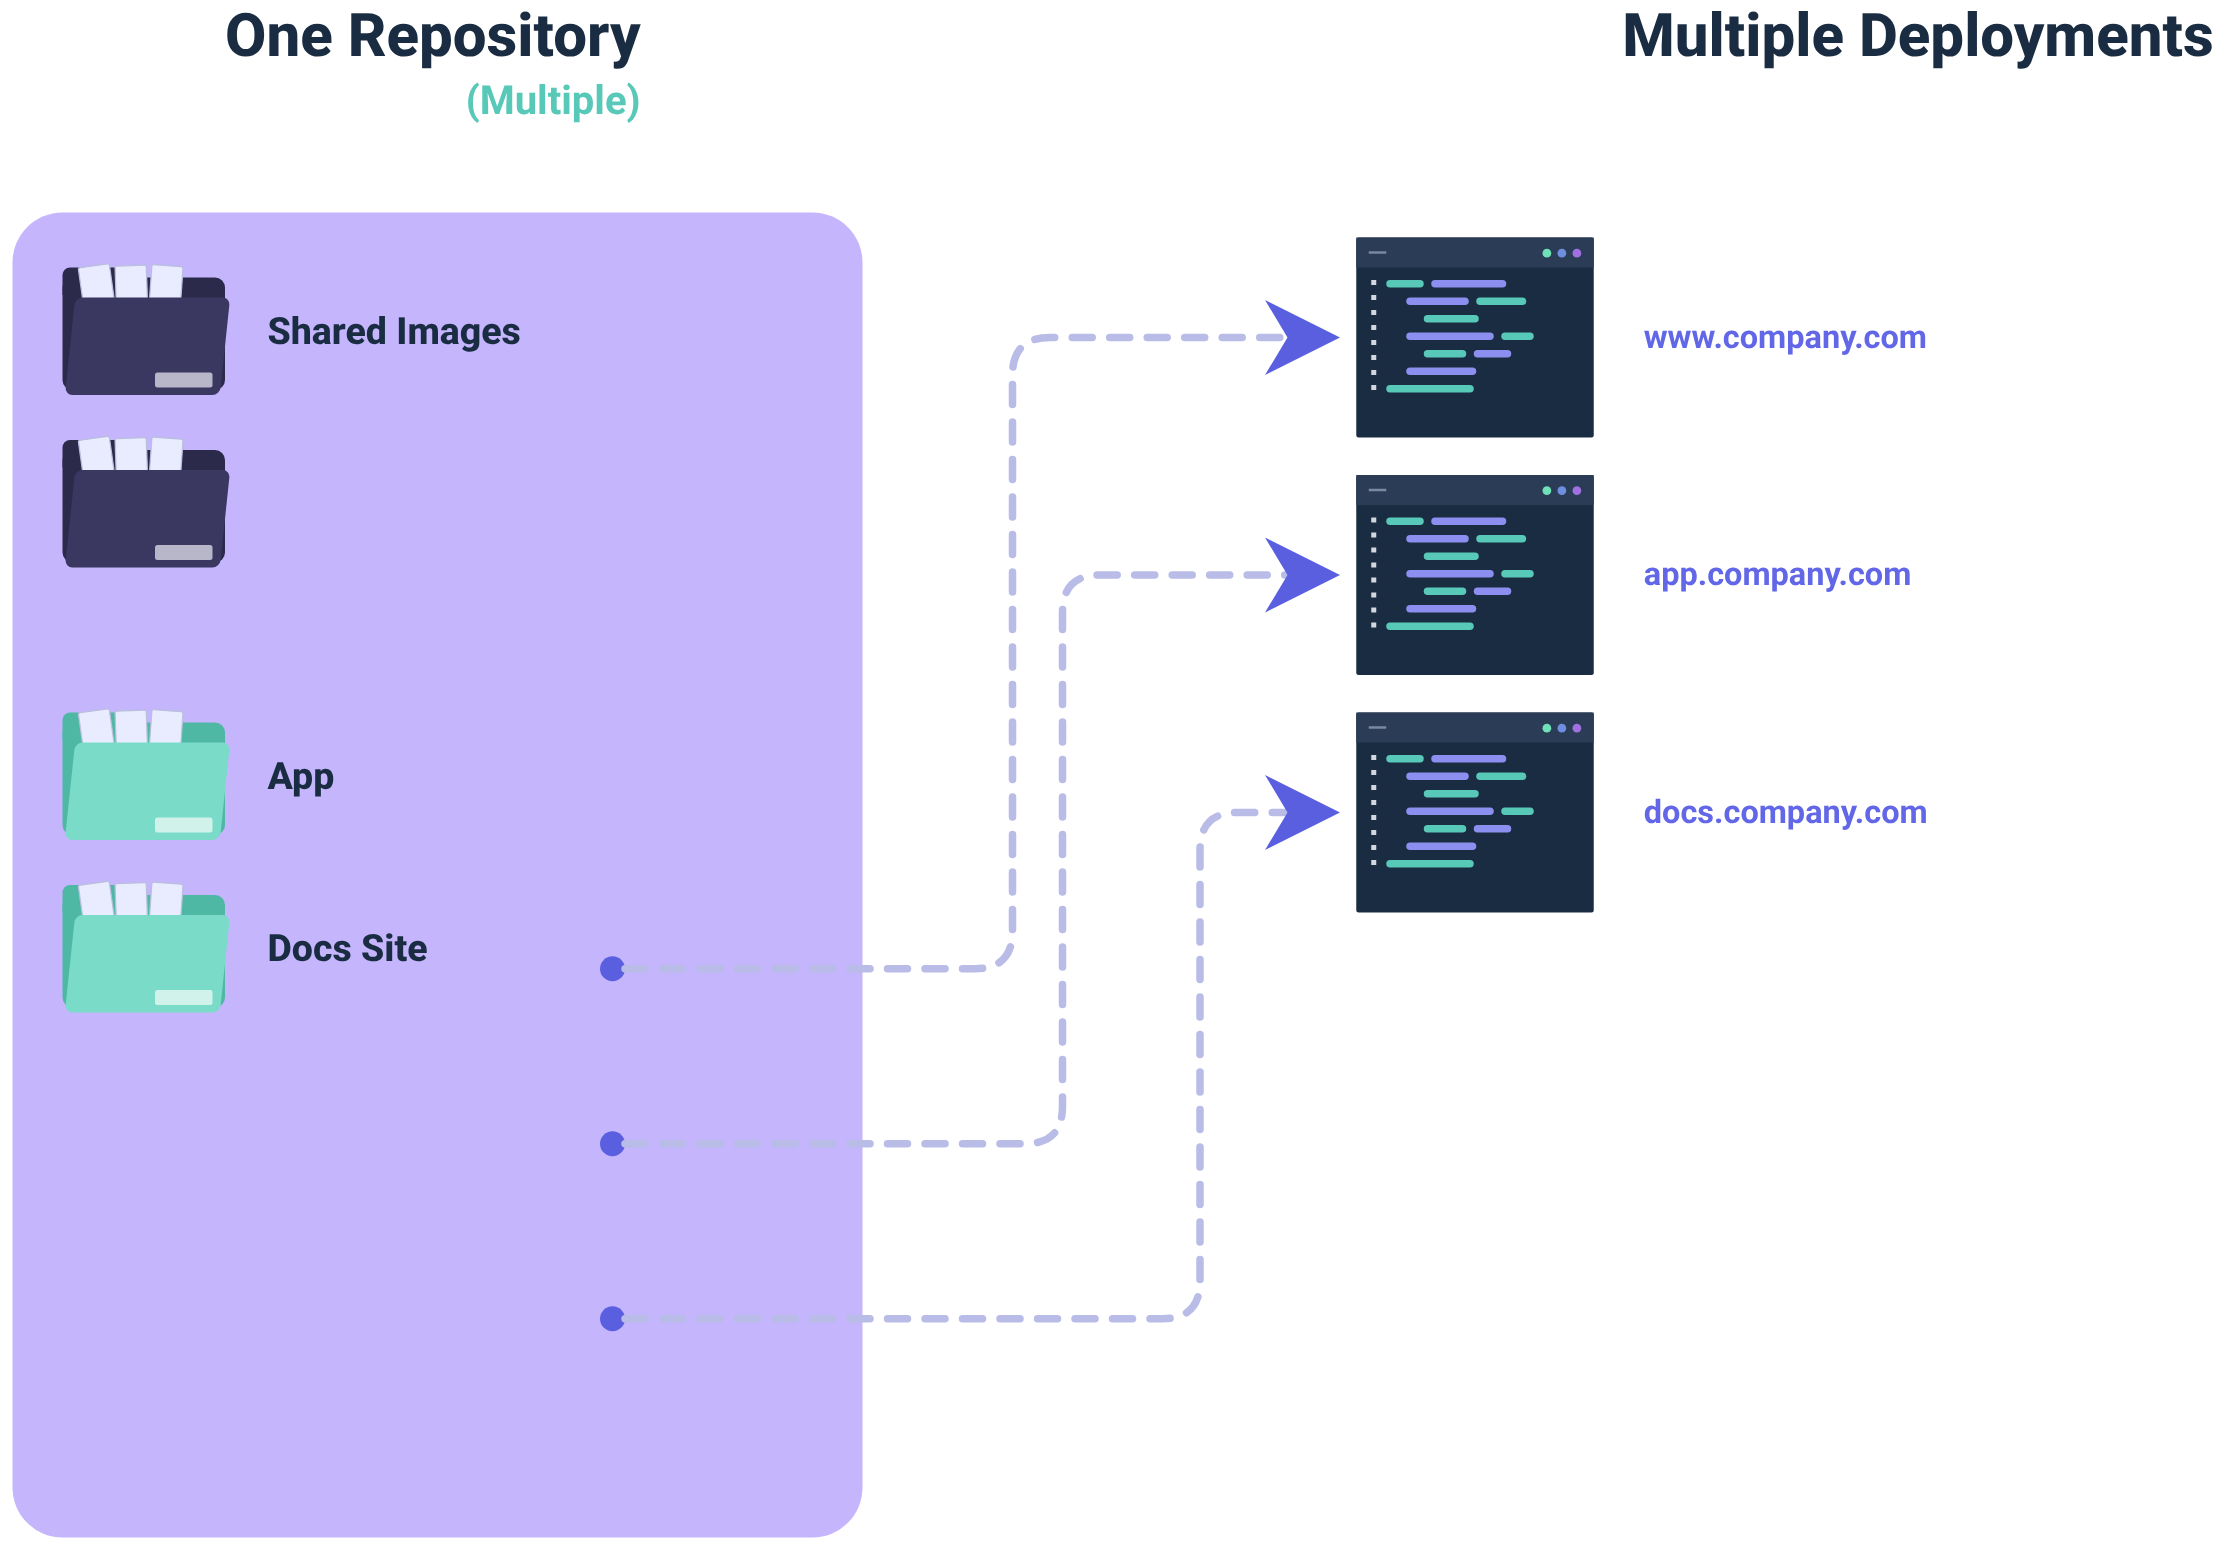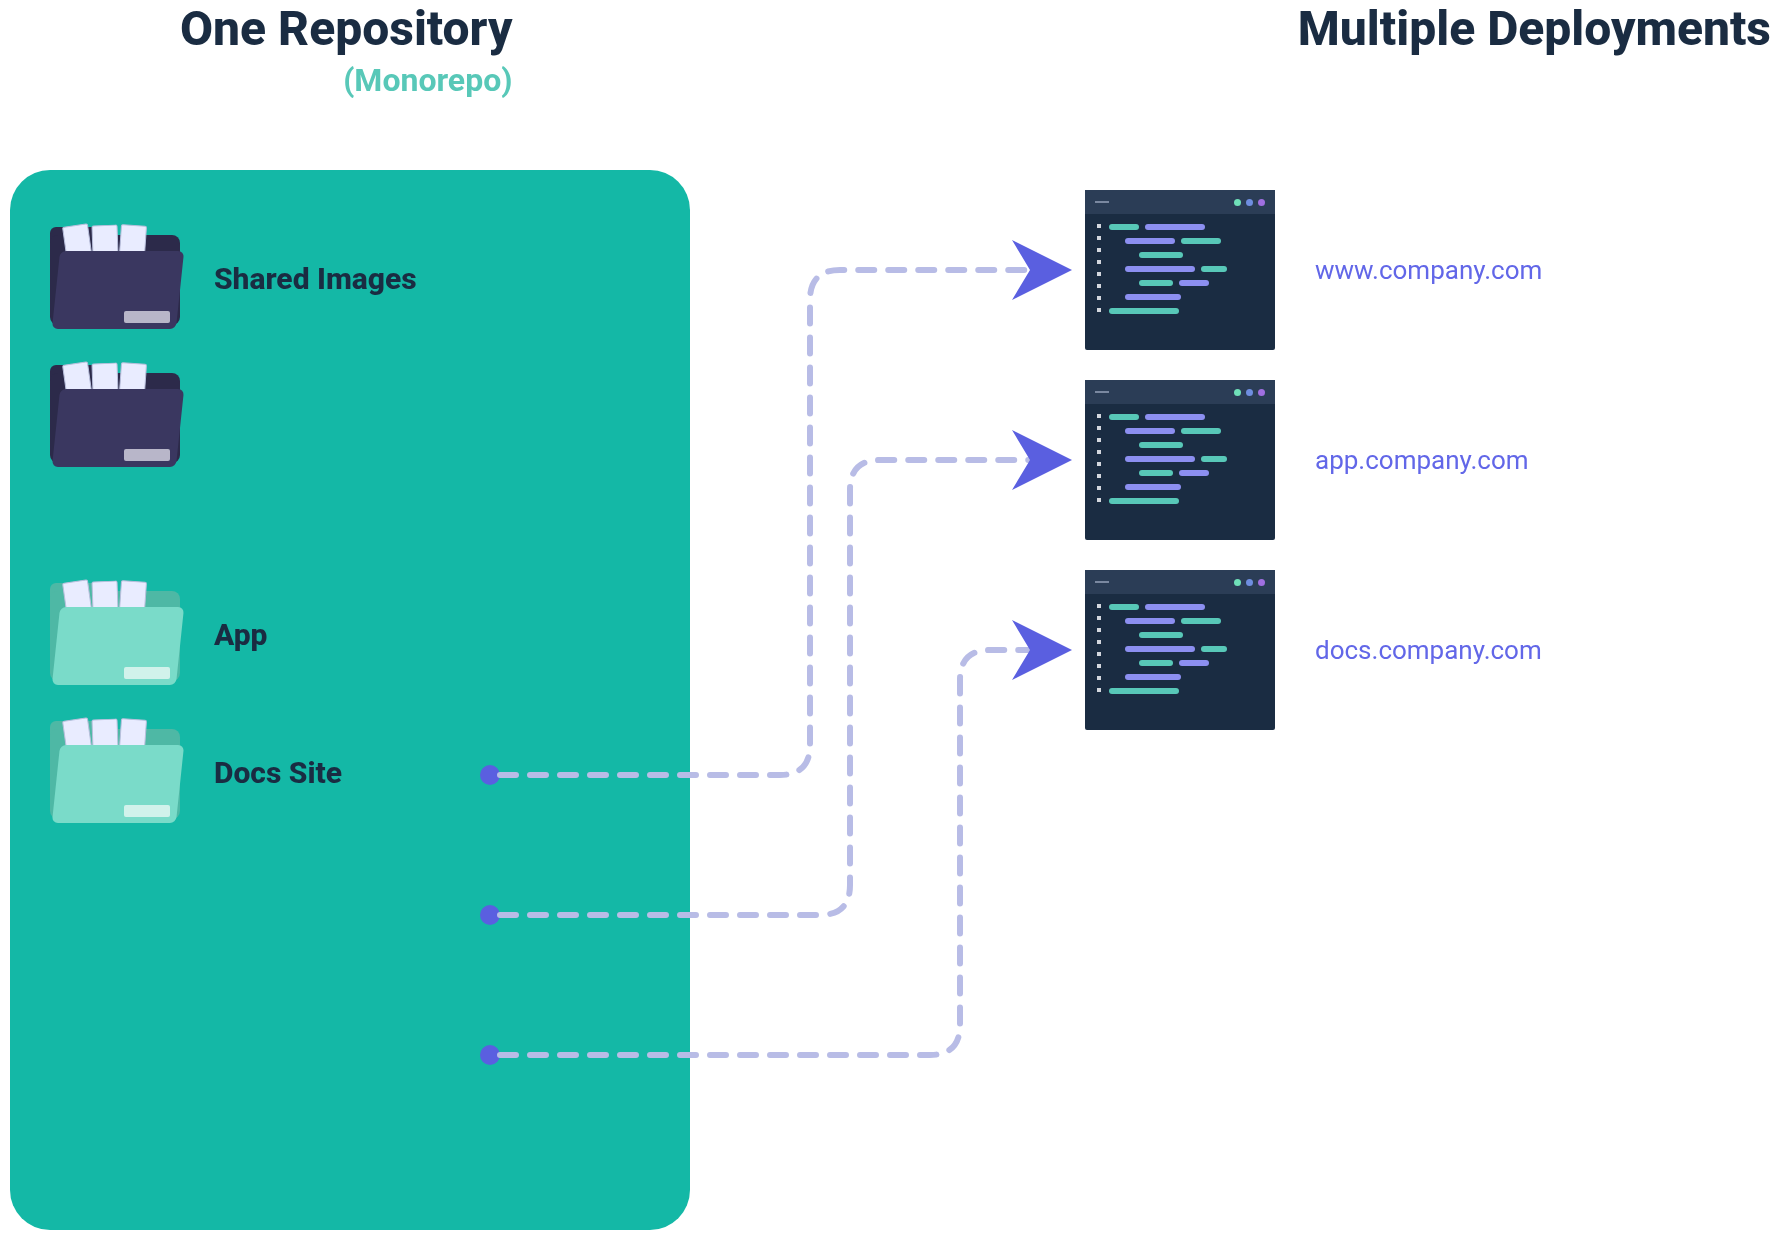--- a/index.html
+++ b/index.html
@@ -37,23 +37,23 @@
     font-size: 48px;
     font-weight: 800;
     color: #1a2c42;
   }
   .panel {
     position: absolute;
     top: 170px;
     left: 10px;
     width: 680px;
     height: 1060px;
-    background: #14b8a6;
+    background: #c4b5fd;
     border-radius: 40px;
-    padding: 53px 40px;
+    padding: 40px 40px;
   }
   .row {
     display: flex;
     align-items: center;
     margin-bottom: 28px;
     gap: 34px;
   }
   .row-label {
     font-size: 30px;
     font-weight: 800;
@@ -90,21 +90,21 @@
   .folder.dark .label { background: #b8b6c9; }
   .folder.teal .back, .folder.teal .tab { background: #4eb8a5; }
   .folder.teal .front { background: #7adbc9; }
   .folder.teal .label { background: #d1f2eb; }
   
   .deploy {
     position: absolute;
     display: flex; align-items: center; gap: 40px;
   }
   .deploy .url {
-    font-size: 26px; font-weight: 400; color: #6267e8;
+    font-size: 26px; font-weight: 700; color: #6267e8;
   }
   .codewin {
     width: 190px; height: 160px; background: #1a2c42; position: relative; border-radius: 2px;
   }
   .codewin .bar {
     height: 24px; background: #2b3d56; display: flex; align-items: center; justify-content: space-between; padding: 0 10px;
   }
   .codewin .bar .menu { display: flex; gap: 4px; }
   .codewin .bar .menu span { width: 14px; height: 2px; background: #7a88a0; display: block; }
   .codewin .bar .dots { display: flex; gap: 5px; }
@@ -123,21 +123,21 @@
   
   .arrows {
     position: absolute; top: 0; left: 0; width: 1791px; height: 1250px; pointer-events: none;
   }
 </style>
 </head>
 <body>
 
 <div class="heading-left">
   <h1>One Repository</h1>
-  <div class="sub">(Monorepo)</div>
+  <div class="sub">(Multiple)</div>
 </div>
 <div class="heading-right">
   <h1>Multiple Deployments</h1>
 </div>
 
 <div class="panel">
 
   <div class="row">
     <div class="folder dark">
       <div class="tab"></div>

